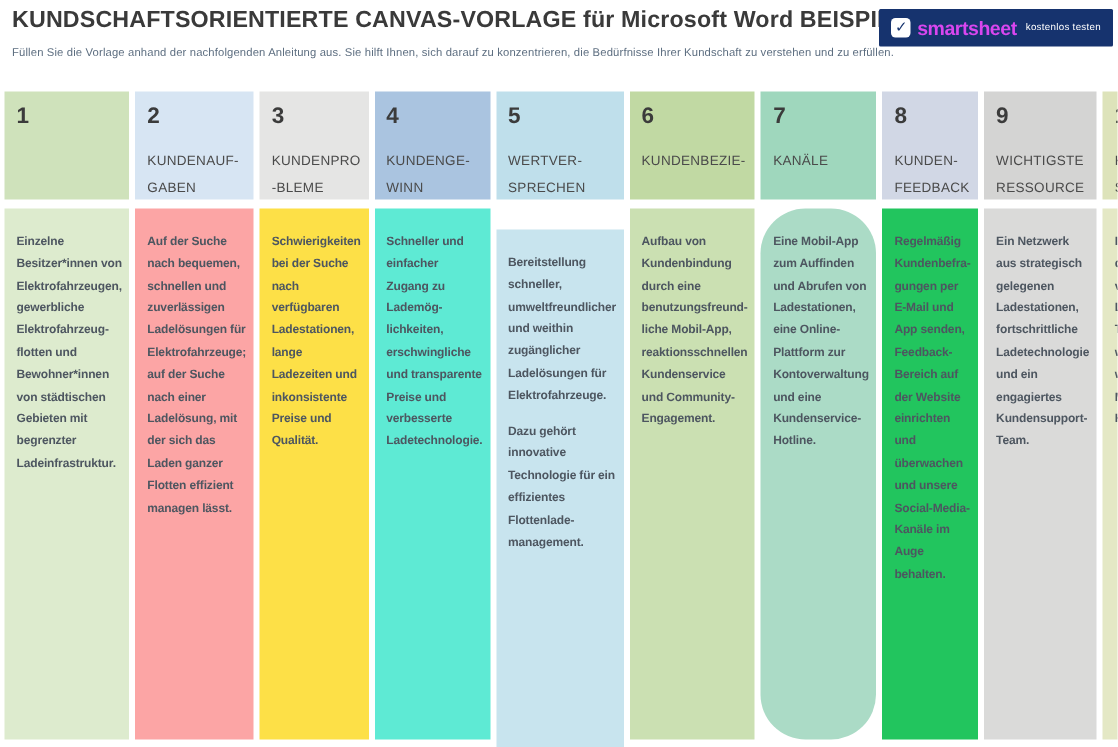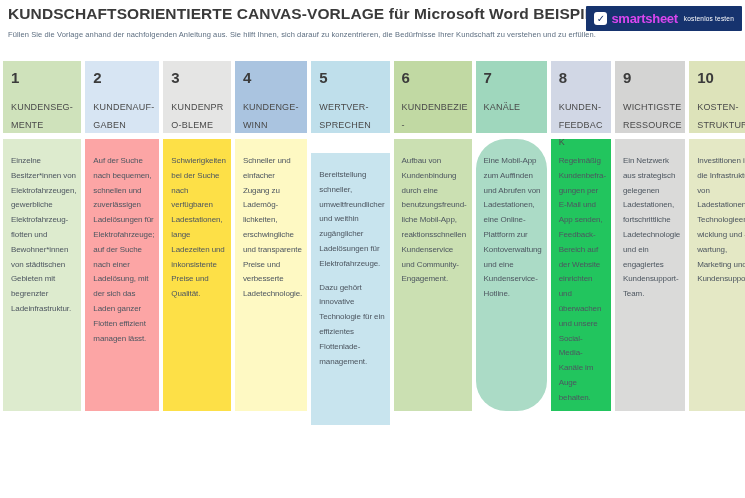--- a/index.html
+++ b/index.html
@@ -44,23 +44,23 @@
     padding:6px 3px 0 8px;margin-bottom:6px;
   }
   .col-num{
     font-size:15px;font-weight:bold;color:#3b3b3b;line-height:1.4;
   }
   .col-label{
     margin-top:11px;font-size:9px;line-height:1.95;color:#4a4a4a;
     letter-spacing:0.2px;overflow-wrap:anywhere;word-break:break-word;
   }
   .col-body{
-    height:272px;box-sizing:border-box;
+    height:354px;box-sizing:border-box;
     padding:15px 5px 0 8px;
-    font-size:8px;line-height:1.85;color:#4d5660;letter-spacing:-0.1px;
+    font-size:8px;line-height:1.85;color:#4d5660;letter-spacing:-0.1px;font-weight:bold;
   }
   .col-body p{margin:0 0 9px;overflow-wrap:break-word;}
   .col-body p:empty{display:none;}
 </style>
 </head>
 <body>
 
 <h1 class="page-title">KUNDSCHAFTSORIENTIERTE CANVAS-VORLAGE für Microsoft Word BEISPIEL</h1>
 
 <div class="brand-badge" style="background-color: rgb(22, 51, 110);">
@@ -69,21 +69,20 @@
   <span class="brand-cta">kostenlos testen</span>
 </div>
 
 <p class="page-subtitle">Füllen Sie die Vorlage anhand der nachfolgenden Anleitung aus. Sie hilft Ihnen, sich darauf zu konzentrieren, die Bedürfnisse Ihrer Kundschaft zu verstehen und zu erfüllen.</p>
 
 <main class="canvas-grid">
 
   <section>
     <div class="col-head" style="background-color: rgb(207, 226, 187);">
       <div class="col-num">1</div>
-      <div class="col-label">KUNDENSEG-MENTE</div>
     </div>
     <div class="col-body" style="background-color: rgb(221, 235, 206);">
       <p>Einzelne Besitzer*innen von Elektrofahrzeugen, gewerbliche Elektrofahrzeug-flotten und Bewohner*innen von städtischen Gebieten mit begrenzter Ladeinfrastruktur.</p>
 
     </div>
   </section>
 
   <section>
     <div class="col-head" style="background-color: rgb(215, 229, 243);">
       <div class="col-num">2</div>
@@ -104,21 +103,21 @@
       <p>Schwierigkeiten bei der Suche nach verfügbaren Ladestationen, lange Ladezeiten und inkonsistente Preise und Qualität.</p>
 
     </div>
   </section>
 
   <section>
     <div class="col-head" style="background-color: rgb(170, 196, 224);">
       <div class="col-num">4</div>
       <div class="col-label">KUNDENGE-WINN</div>
     </div>
-    <div class="col-body" style="background-color: #fef9c3;">
+    <div class="col-body" style="background-color: #5eead4;">
       <p>Schneller und einfacher Zugang zu Lademög-lichkeiten, erschwingliche und transparente Preise und verbesserte Ladetechnologie.</p>
 
     </div>
   </section>
 
   <section>
     <div class="col-head" style="background-color: rgb(191, 223, 235);">
       <div class="col-num">5</div>
       <div class="col-label">WERTVER-SPRECHEN</div>
     </div>

